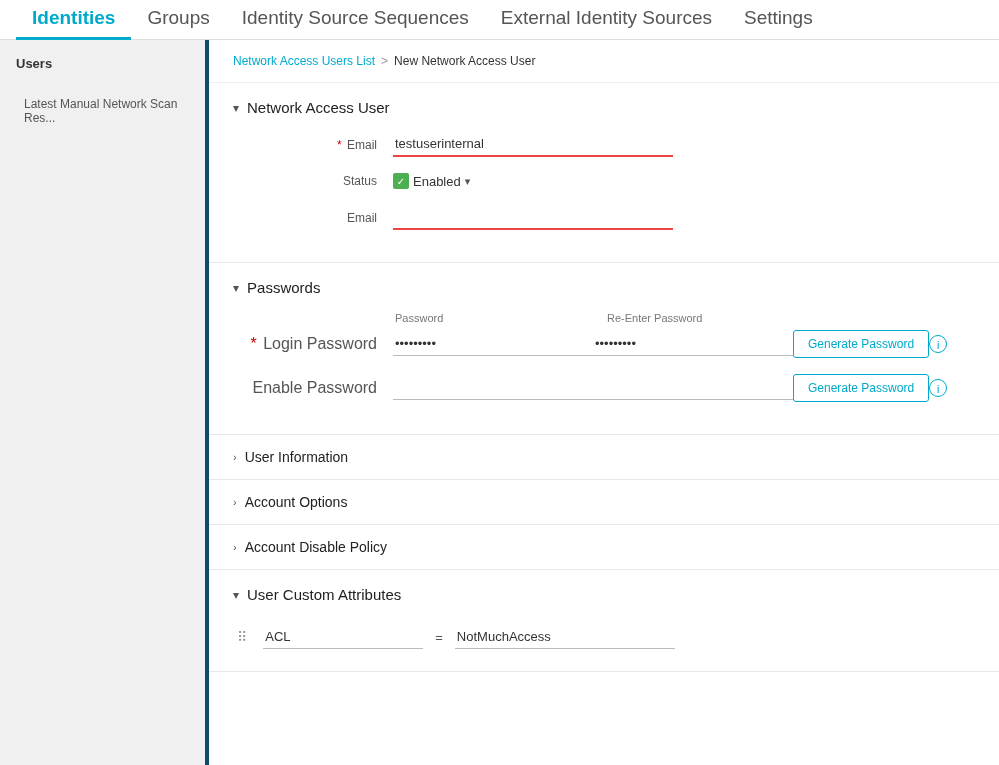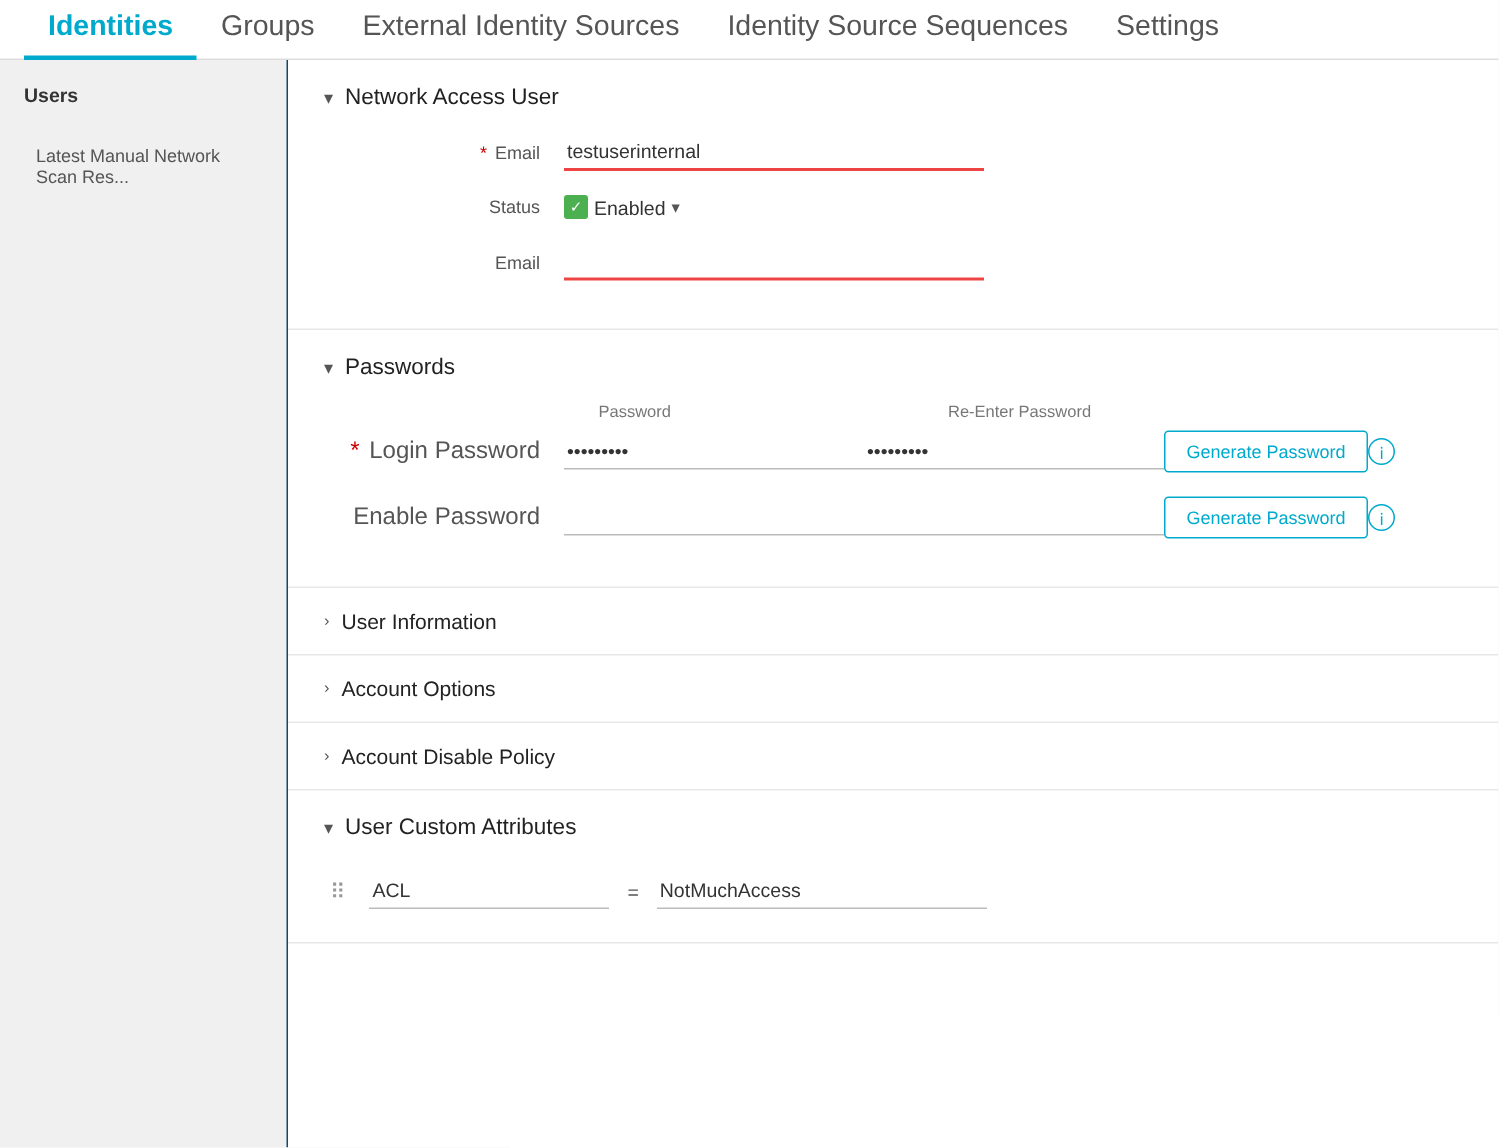--- a/index.html
+++ b/index.html
@@ -31,23 +31,23 @@
     }
 
     
     .layout {
       display: flex;
       height: calc(100vh - 40px);
     }
 
     
     .sidebar {
-      width: 192px;
+      width: 209px;
       background: #f0f0f0;
-      border-right: 1px solid #0c4a6e;
+      border-right: 4px solid #0c4a6e;
       padding-top: 8px;
       flex-shrink: 0;
     }
     .sidebar-item {
       padding: 8px 16px;
       font-size: 13px;
       cursor: pointer;
       color: #333;
     }
     .sidebar-item.active {
@@ -254,21 +254,20 @@
       align-items: center;
       margin-bottom: 6px;
       margin-left: 160px;
       gap: 12px;
     }
     .sub-label {
       width: 200px;
       font-size: 11px;
       color: #777;
       padding-left: 2px;
-      margin-left: 21px;
     }
 
     
     .collapsed-section {
       border-bottom: 1px solid #e8e8e8;
       padding: 14px 24px;
       cursor: pointer;
     }
     .collapsed-header {
       display: flex;
@@ -323,34 +322,39 @@
       background: transparent;
       color: #333;
     }
   </style>
 </head>
 <body>
 
 <nav class="top-nav">
   <div class="top-nav-item active">Identities</div>
   <div class="top-nav-item">Groups</div>
+  <div class="top-nav-item">Identity Source Sequences</div>
   <div class="top-nav-item">External Identity Sources</div>
-  <div class="top-nav-item">Identity Source Sequences</div>
   <div class="top-nav-item">Settings</div>
 </nav>
 
 <div class="layout">
 
   <aside class="sidebar">
     <div class="sidebar-item active">Users</div>
     <div class="sidebar-sub-item">Latest Manual Network Scan Res...</div>
   </aside>
 
   <main class="main-content">
 
+    <div class="breadcrumb">
+      <a>Network Access Users List</a>
+      <span class="separator">&gt;</span>
+      <span class="current">New Network Access User</span>
+    </div>
 
     <div class="section">
       <div class="section-header">
         <span class="chevron">▾</span>
         <span>Network Access User</span>
       </div>
 
       <div class="form-row">
         <div class="form-label">
           <span class="required">*</span>

